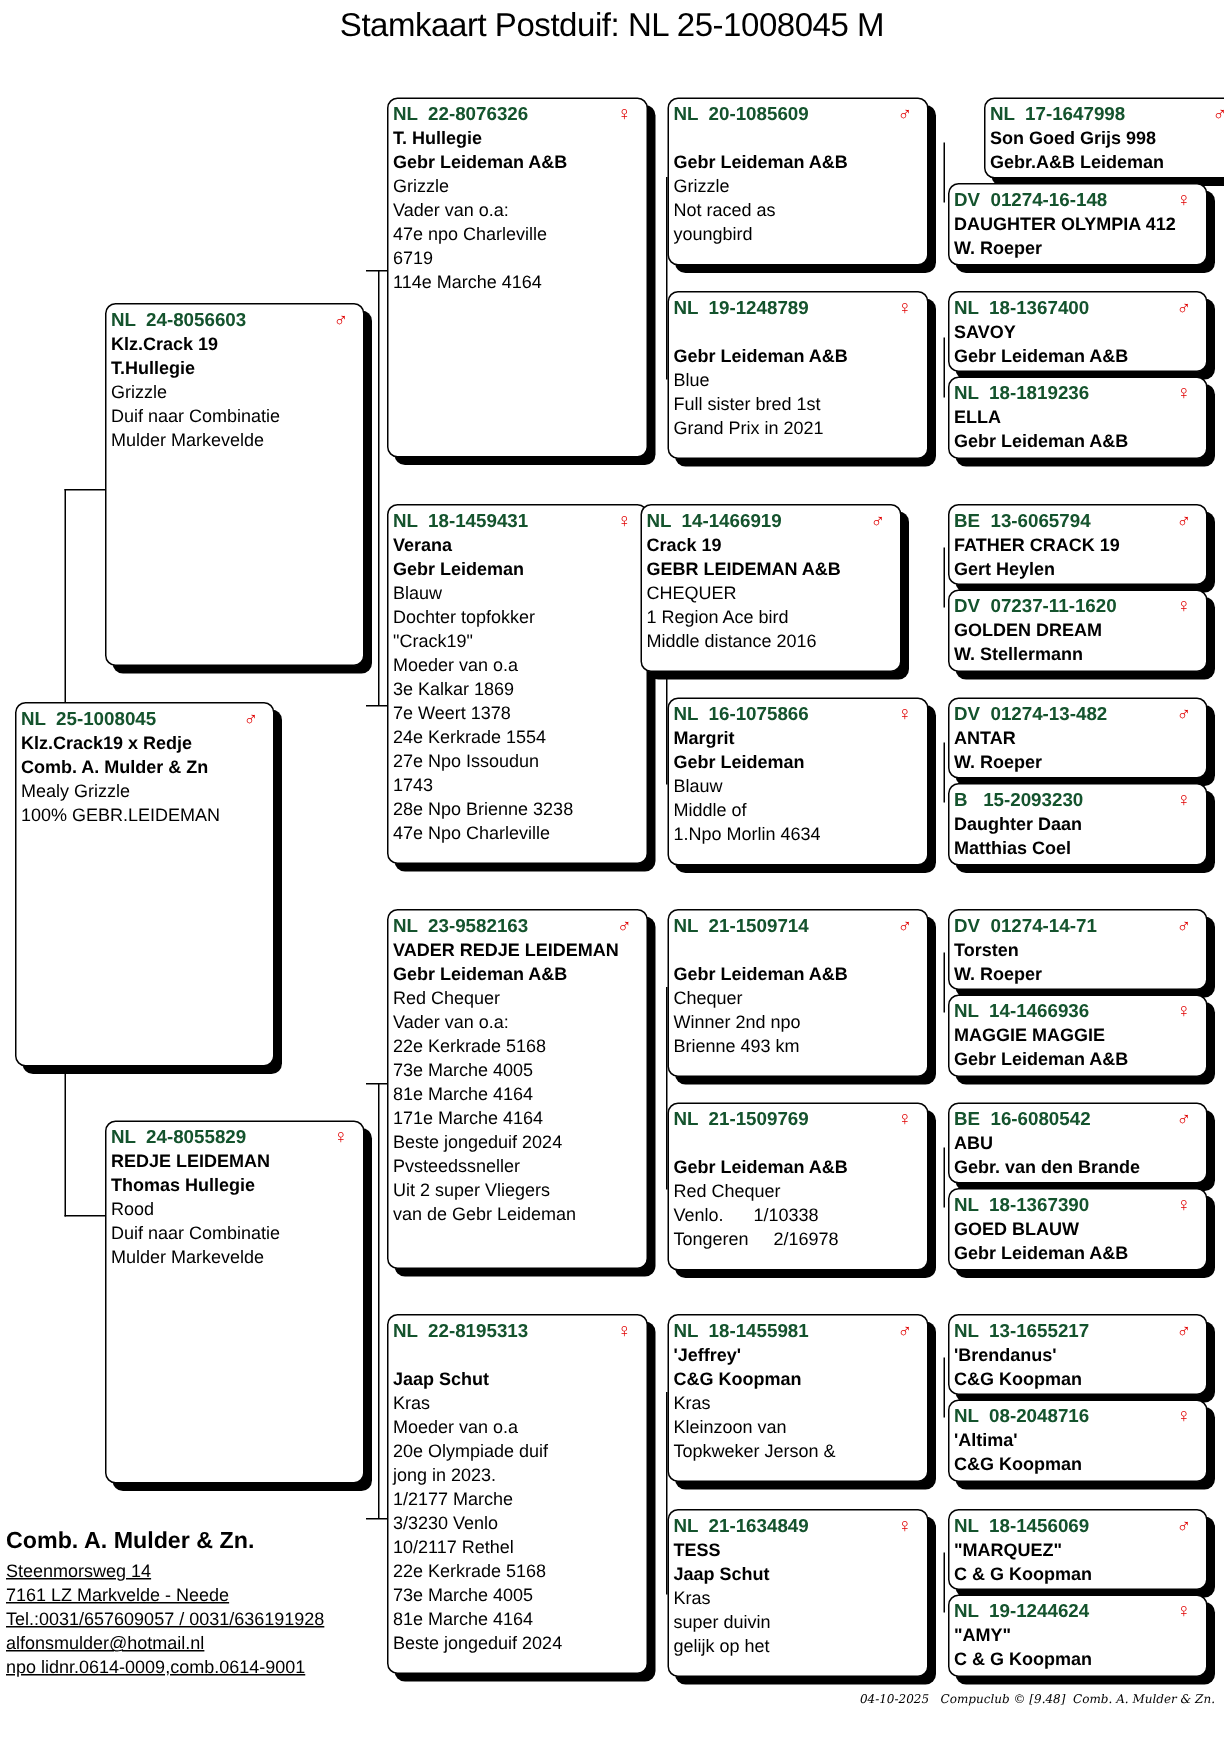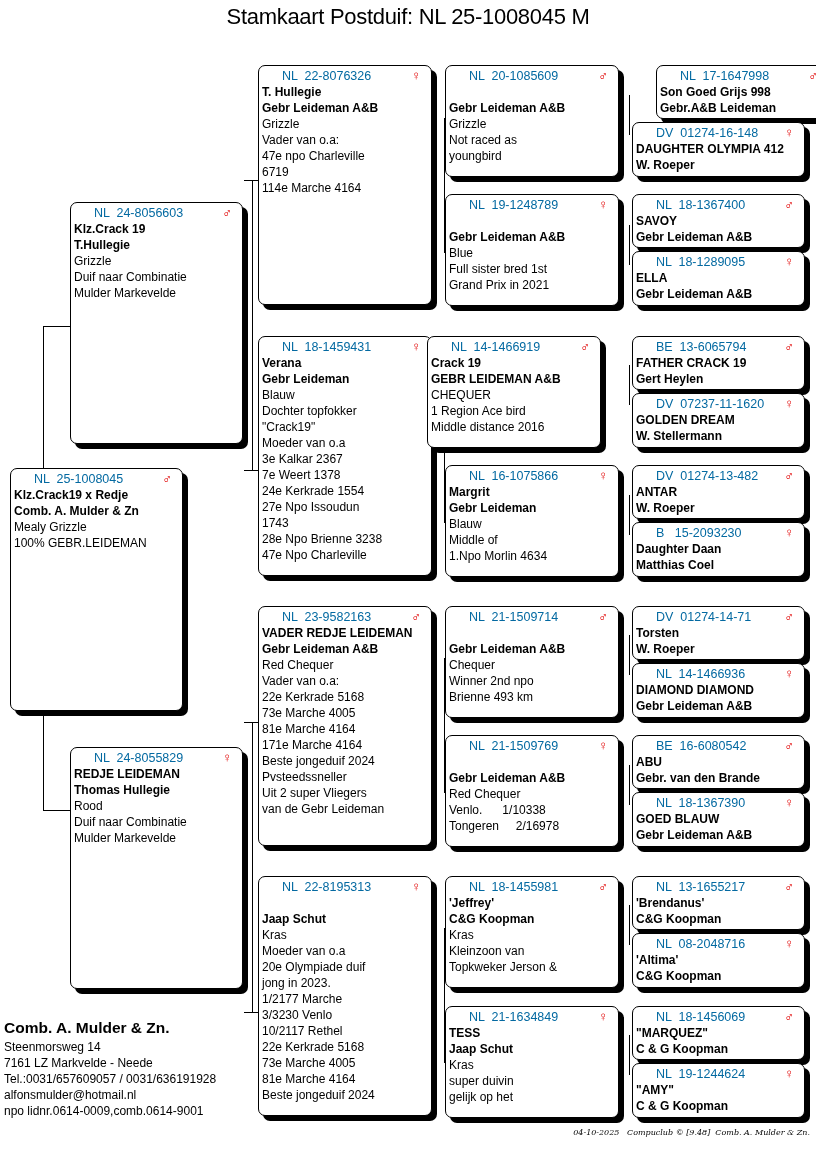--- a/index.html
+++ b/index.html
@@ -3,29 +3,29 @@
 <meta charset="utf-8">
 <style>
   html, body { margin:0; padding:0; background:#ffffff; }
   body { width:816px; height:1172px; position:relative; overflow:hidden;
          font-family:"Liberation Sans", sans-serif; color:#000; }
   #title { position:absolute; left:0; top:4px; width:816px; text-align:center;
            font-size:22px; letter-spacing:-0.3px; }
   .card { position:absolute; background:#fff; border:1px solid #000; border-radius:7px;
           box-shadow:5px 5px 0 #000; box-sizing:border-box; padding:2px 0 0 3px;
           font-size:12px; line-height:16px; }
-  .card .ring { color:#0369a1; font-weight:normal; font-size:12.5px; white-space:pre; display:block;margin-left:20px; }
+  .card .ring { color:#14532d; font-weight:bold; font-size:12.5px; white-space:pre; display:block; }
   .card .sex { position:absolute; top:2px; right:10px; color:#e00000; font-weight:bold; font-size:13px; }
   .card .ln { display:block; white-space:pre; min-height:16px; }
   .card .b { font-weight:bold; }
   .ln-h { position:absolute; height:1px; background:#000; }
   .ln-v { position:absolute; width:1px; background:#000; }
   #owner { position:absolute; left:4px; top:1017px; font-size:12px; line-height:16px; }
   #owner .name { font-weight:bold; font-size:15.5px; line-height:22px; display:block; }
-  #owner .ln { display:block; }
+  #owner .ln { display:block;text-decoration:underline; }
   #footer { position:absolute; right:6px; top:1128px; font-family:"DejaVu Serif", serif;
             font-style:italic; font-size:8px; white-space:pre; }
 </style>
 </head>
 <body>
 
 <div id="title">Stamkaart Postduif: NL  25-1008045 M</div>
 
 <div id="lines">
 
@@ -98,21 +98,21 @@
   </div>
 <div class="card" style="left:258px;top:336px;width:174px;height:240px">
     <span class="ring">NL  18-1459431</span>
     <span class="sex">♀</span>
     <span class="ln b">Verana</span>
     <span class="ln b">Gebr Leideman</span>
     <span class="ln">Blauw</span>
     <span class="ln">Dochter topfokker</span>
     <span class="ln">"Crack19"</span>
     <span class="ln">Moeder van o.a</span>
-    <span class="ln">3e Kalkar 2367</span>
+    <span class="ln">3e Kalkar 1869</span>
     <span class="ln">7e Weert 1378</span>
     <span class="ln">24e Kerkrade 1554</span>
     <span class="ln">27e Npo Issoudun</span>
     <span class="ln">1743</span>
     <span class="ln">28e Npo Brienne 3238</span>
     <span class="ln">47e Npo Charleville</span>
   </div>
 <div class="card" style="left:258px;top:606px;width:174px;height:240px">
     <span class="ring">NL  23-9582163</span>
     <span class="sex">♂</span>
@@ -232,21 +232,21 @@
     <span class="ln b">DAUGHTER OLYMPIA 412</span>
     <span class="ln b">W. Roeper</span>
   </div>
 <div class="card" style="left:632px;top:194px;width:173px;height:54px">
     <span class="ring">NL  18-1367400</span>
     <span class="sex">♂</span>
     <span class="ln b">SAVOY</span>
     <span class="ln b">Gebr Leideman A&amp;B</span>
   </div>
 <div class="card" style="left:632px;top:251px;width:173px;height:55px">
-    <span class="ring">NL  18-1289095</span>
+    <span class="ring">NL  18-1819236</span>
     <span class="sex">♀</span>
     <span class="ln b">ELLA</span>
     <span class="ln b">Gebr Leideman A&amp;B</span>
   </div>
 <div class="card" style="left:632px;top:336px;width:173px;height:54px">
     <span class="ring">BE  13-6065794</span>
     <span class="sex">♂</span>
     <span class="ln b">FATHER CRACK 19</span>
     <span class="ln b">Gert Heylen</span>
   </div>
@@ -270,21 +270,21 @@
   </div>
 <div class="card" style="left:632px;top:606px;width:173px;height:54px">
     <span class="ring">DV  01274-14-71</span>
     <span class="sex">♂</span>
     <span class="ln b">Torsten</span>
     <span class="ln b">W. Roeper</span>
   </div>
 <div class="card" style="left:632px;top:663px;width:173px;height:55px">
     <span class="ring">NL  14-1466936</span>
     <span class="sex">♀</span>
-    <span class="ln b">DIAMOND DIAMOND</span>
+    <span class="ln b">MAGGIE MAGGIE</span>
     <span class="ln b">Gebr Leideman A&amp;B</span>
   </div>
 <div class="card" style="left:632px;top:735px;width:173px;height:54px">
     <span class="ring">BE  16-6080542</span>
     <span class="sex">♂</span>
     <span class="ln b">ABU</span>
     <span class="ln b">Gebr. van den Brande</span>
   </div>
 <div class="card" style="left:632px;top:792px;width:173px;height:55px">
     <span class="ring">NL  18-1367390</span>

